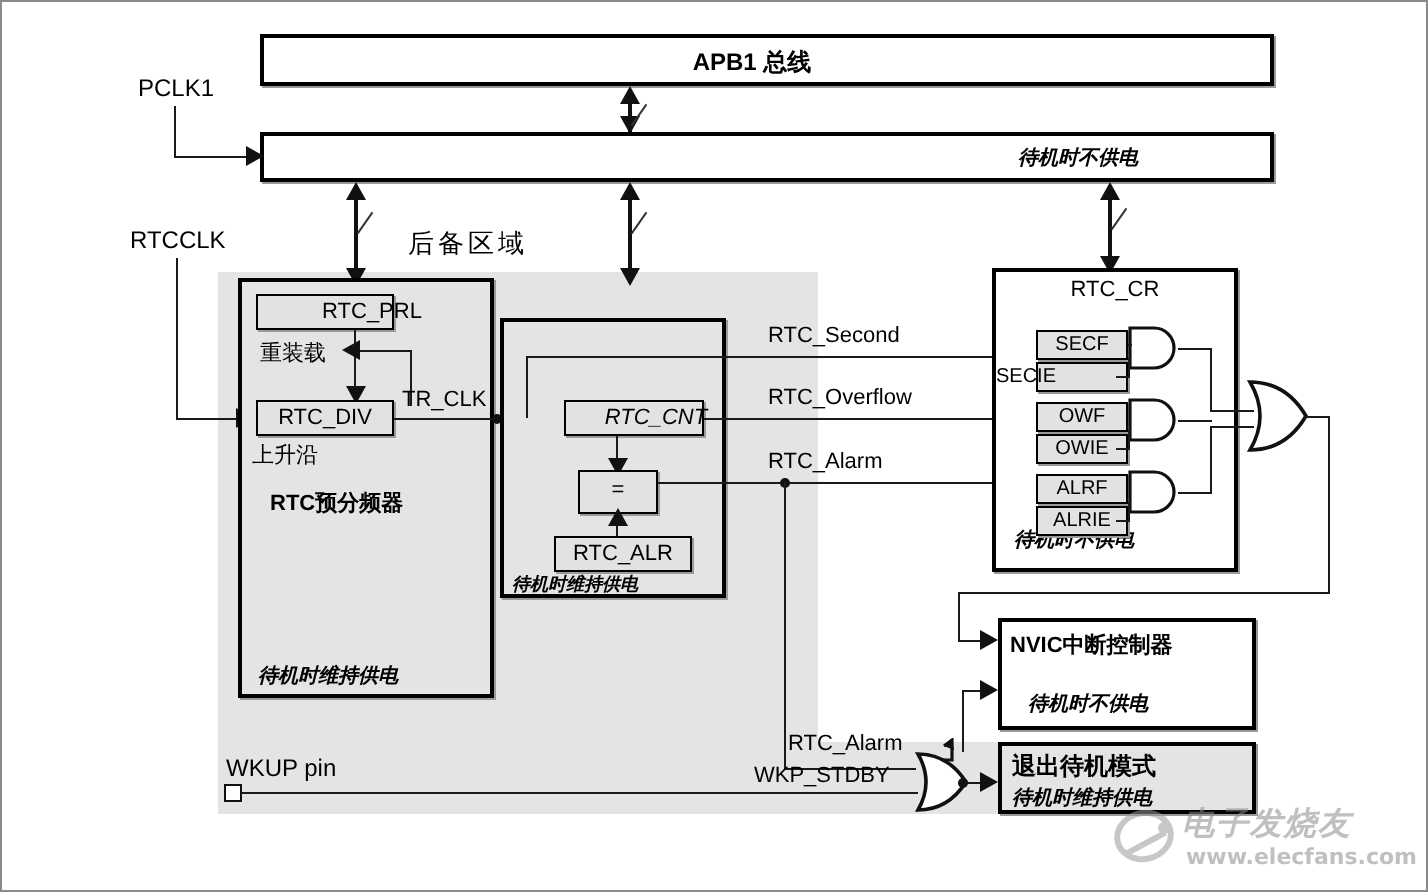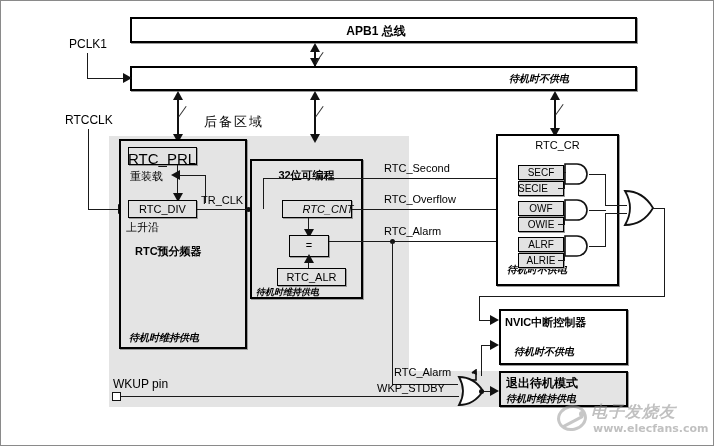--- a/index.html
+++ b/index.html
@@ -95,21 +95,21 @@
   <div class="lbl" style="left:203px;top:112px;font-size:13px;letter-spacing:2px;">后备区域</div>
 
   <div class="lbl" style="left:64px;top:112px;font-size:12px;">RTCCLK</div>
   <div class="v" style="left:87px;top:128px;height:80px;"></div>
   <div class="h" style="left:87px;top:208px;width:31px;"></div>
   <div class="ar ar-r" style="left:117px;top:203px;"></div>
 
   <div class="box" style="left:118px;top:138px;width:128px;height:210px;background:#e4e4e4;"></div>
 
   <div class="box thin grayfill" style="left:127px;top:146px;width:69px;height:18px;"></div>
-  <div class="lbl ctr" style="left:127px;top:149px;width:52px;font-size:15px;">RTC_PRL</div>
+  <div class="lbl ctr" style="left:127px;top:149px;width:52px;font-size:11px;padding-left:32px;">RTC_PRL</div>
 
   <div class="lbl" style="left:129px;top:168px;font-size:11px;">重装载</div>
 
   <div class="v" style="left:176px;top:164px;height:31px;"></div>
   <div class="ar ar-d" style="left:172px;top:192px;"></div>
 
   <div class="v" style="left:204px;top:174px;height:28px;"></div>
   <div class="h" style="left:176px;top:174px;width:29px;"></div>
   <div class="ar ar-l" style="left:170px;top:169px;"></div>
 
@@ -122,21 +122,20 @@
 
   <div class="lbl ital" style="left:128px;top:330px;font-size:10px;">待机时维持供电</div>
 
   <div class="h" style="left:196px;top:208px;width:76px;"></div>
   <div class="lbl" style="left:200px;top:193px;font-size:11px;">TR_CLK</div>
   <div class="dot" style="left:245px;top:206px;"></div>
   <div class="ar ar-r" style="left:266px;top:203px;"></div>
 
   <div class="box" style="left:249px;top:158px;width:113px;height:140px;background:#e4e4e4;"></div>
 
-  <div class="lbl bold ctr" style="left:249px;top:167px;width:113px;font-size:11px;">32位可编程</div>
 
   <div class="box thin grayfill" style="left:281px;top:199px;width:70px;height:18px;"></div>
   <div class="lbl ctr" style="left:281px;top:202px;width:92px;font-size:11px;font-style:italic;">RTC_CNT</div>
 
   <div class="v" style="left:307px;top:217px;height:14px;"></div>
   <div class="ar ar-d" style="left:303px;top:228px;"></div>
 
   <div class="box thin grayfill" style="left:288px;top:234px;width:40px;height:22px;"></div>
   <div class="lbl ctr" style="left:288px;top:238px;width:40px;font-size:11px;">=</div>
 
@@ -165,21 +164,21 @@
   <div class="v" style="left:391px;top:240px;height:143px;"></div>
   <div class="h" style="left:391px;top:383px;width:66px;"></div>
 
   <div class="box" style="left:495px;top:133px;width:123px;height:152px;"></div>
   <div class="lbl ctr" style="left:495px;top:138px;width:123px;font-size:11px;">RTC_CR</div>
   <div class="lbl ital" style="left:506px;top:262px;font-size:10px;">待机时不供电</div>
 
   <div class="box thin grayfill" style="left:517px;top:164px;width:46px;height:15px;"></div>
   <div class="lbl ctr" style="left:517px;top:166px;width:46px;font-size:10px;">SECF</div>
   <div class="box thin grayfill" style="left:517px;top:180px;width:46px;height:15px;"></div>
-  <div class="lbl ctr" style="left:517px;top:182px;width:26px;font-size:10px;">SECIE</div>
+  <div class="lbl ctr" style="left:497px;top:182px;width:26px;font-size:10px;">SECIE</div>
 
   <svg class="abs" style="left:563px;top:162px;" width="26" height="22" viewBox="0 0 26 22">
     <path d="M1 1 H13 A10 10 0 0 1 13 21 H1 Z" fill="#fff" stroke="#111" stroke-width="1.6"></path>
   </svg>
   <div class="h" style="left:563px;top:171px;width:2px;"></div>
   <div class="v" style="left:563px;top:178px;height:9px;"></div>
   <div class="h" style="left:557px;top:187px;width:7px;"></div>
   <div class="h" style="left:588px;top:173px;width:17px;"></div>
 
   <div class="box thin grayfill" style="left:517px;top:200px;width:46px;height:15px;"></div>

